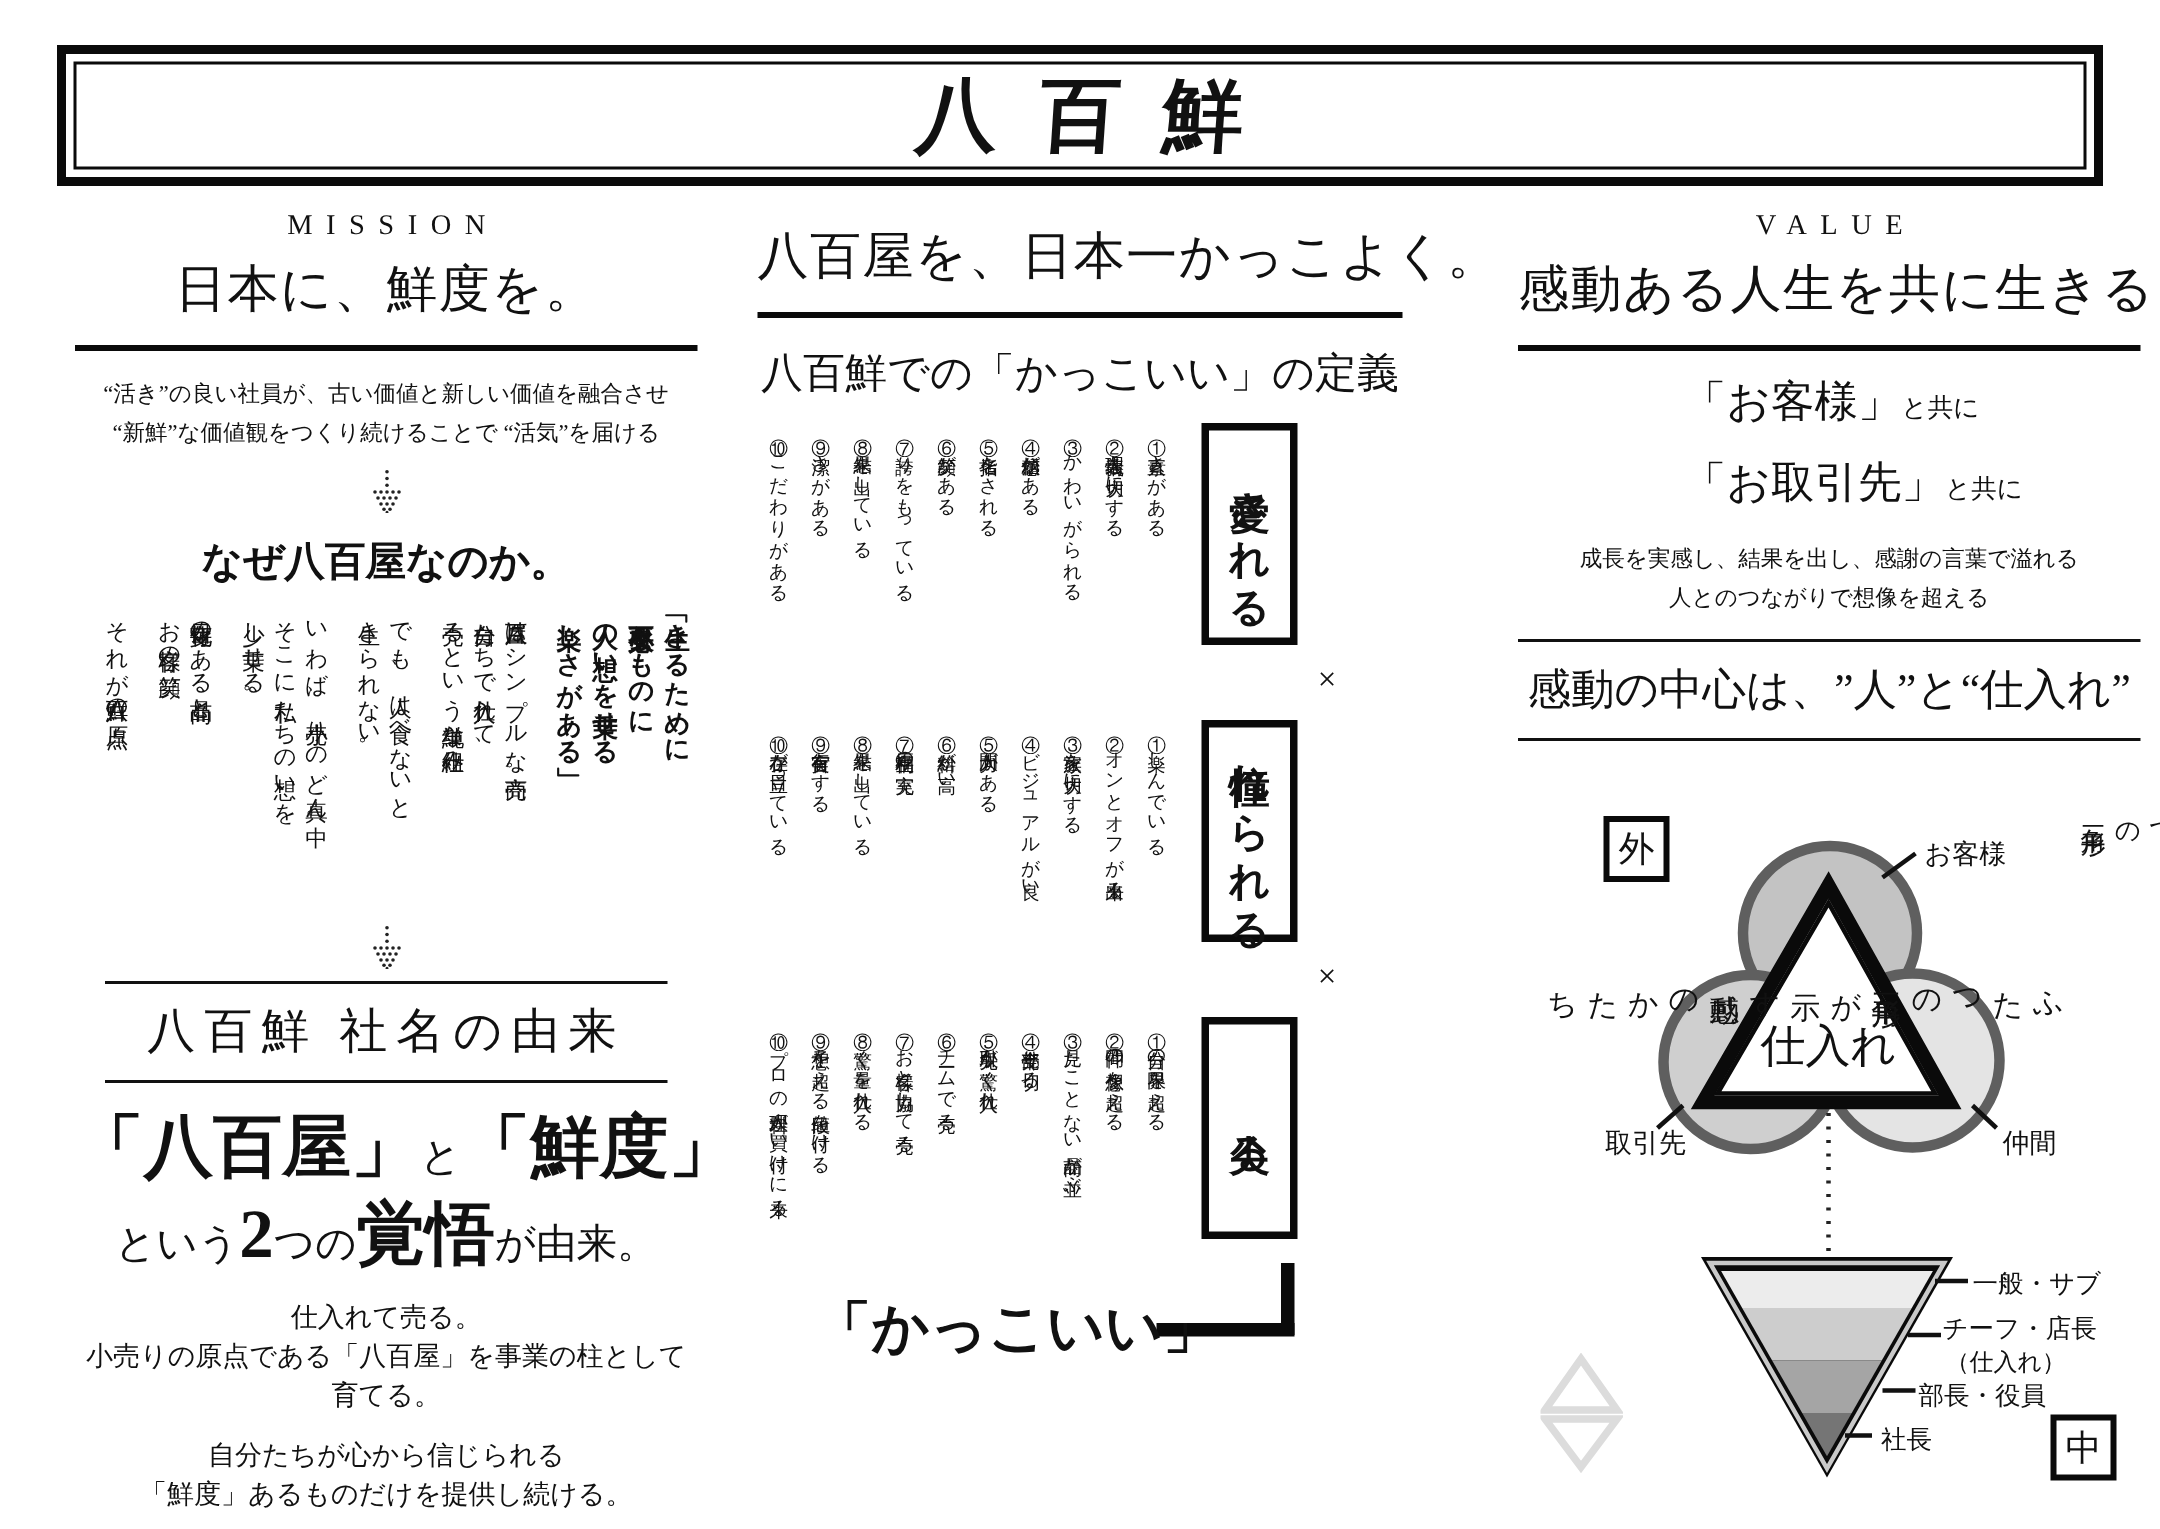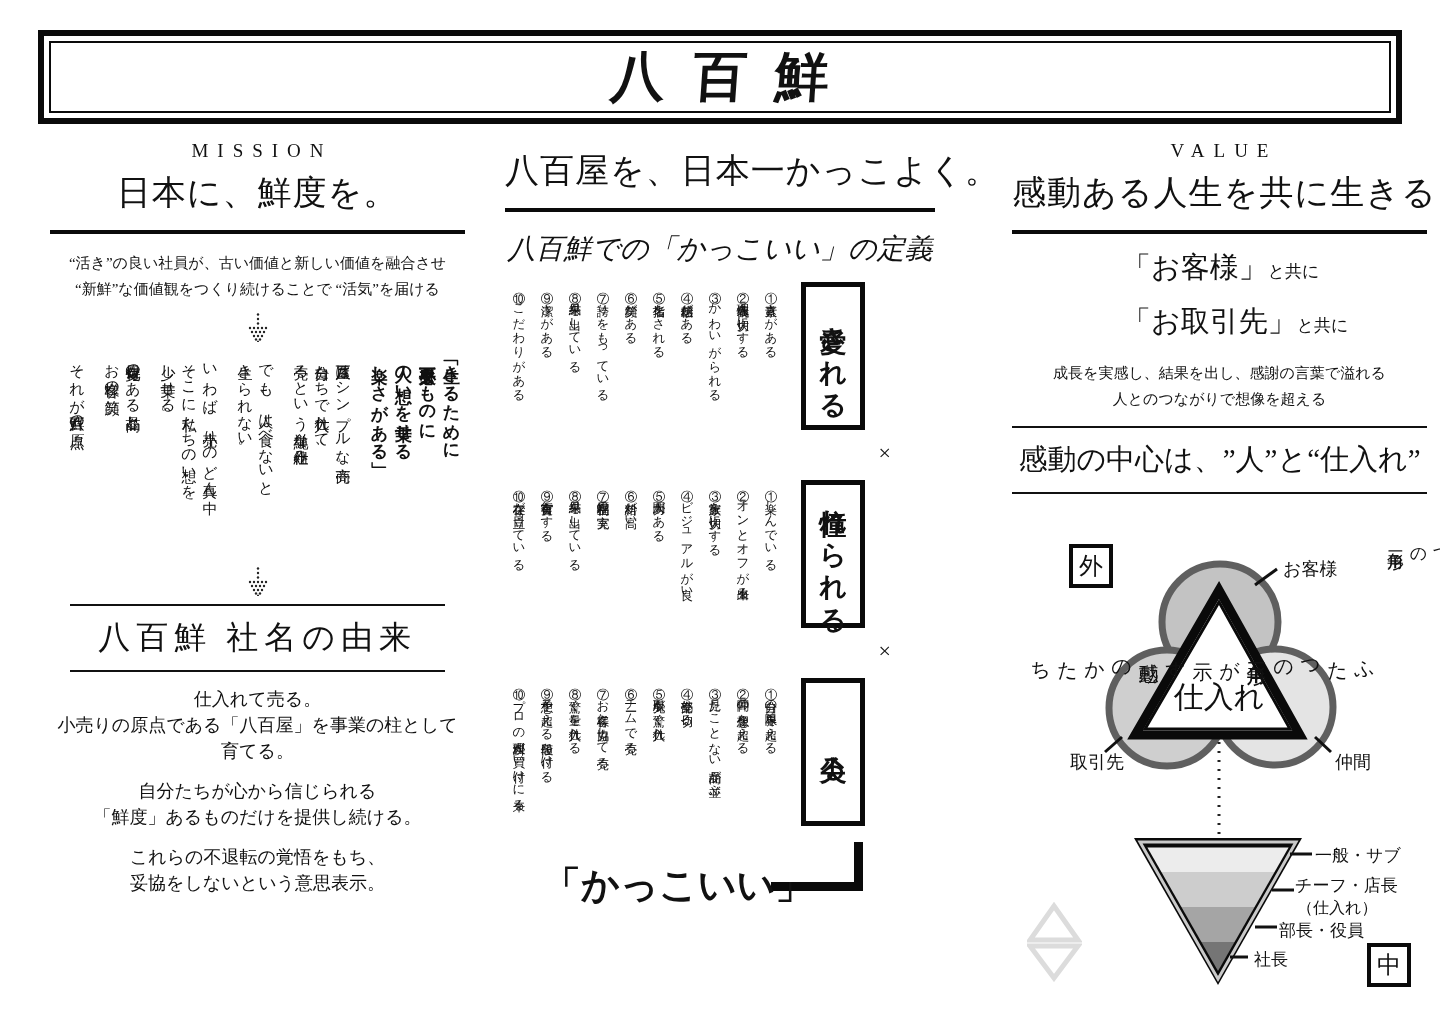--- a/index.html
+++ b/index.html
@@ -44,21 +44,21 @@
   .sub-rule-box { margin:8px 20px 0; border-top:2px solid #111; border-bottom:2px solid #111;
     text-align:center; font-size:32px; letter-spacing:6px; padding:10px 0; }
 
   .origin-big { text-align:center; margin-top:14px; white-space:nowrap; }
   .origin-line { line-height:1.25; }
   .seg-big  { font-size:46px; font-weight:bold; }
   .seg-med  { font-size:27px; }
   .stanza { text-align:center; font-size:18px; line-height:26px; margin-top:14px; }
 
   
-  .def-heading { text-align:center; font-size:28px; margin-top:18px; white-space:nowrap;font-style:italic; }
+  .def-heading { text-align:center; font-size:28px; margin-top:18px; white-space:nowrap; }
   .v-section { writing-mode:vertical-rl; height:158px; margin-top:14px;
     padding-right:26px; font-size:12.5px; }
   .v-section .v-box { height:148px; border:5px solid #0a0a0a; font-size:27px; font-weight:bold;
     padding:0 9px; margin-left:16px; text-align:center; letter-spacing:2px; background:#fff; }
   .v-section p { line-height:28px; }
   .times-row { text-align:right; padding-right:44px; font-size:22px; height:26px; line-height:26px; }
 
   .kakkoii-row { position:relative; height:70px; margin-top:6px; }
   .kakkoii-text { position:absolute; left:38px; top:18px; font-size:38px; font-weight:bold;
     white-space:nowrap; }
@@ -116,20 +116,21 @@
           <circle cx="14" cy="20" r="1.2"></circle>
           <circle cx="18" cy="20" r="1.2"></circle>
       <circle cx="8" cy="24" r="1.2"></circle>
           <circle cx="12" cy="24" r="1.2"></circle>
           <circle cx="16" cy="24" r="1.2"></circle>
       <circle cx="10" cy="27.5" r="1.2"></circle>
           <circle cx="14" cy="27.5" r="1.2"></circle>
           <circle cx="12" cy="29.5" r="1"></circle>
         </g>
     </svg>
+    <h3 class="why-heading">なぜ八百屋なのか。</h3>
 
     <div class="vblock">
       <div class="v-group quote">
         <p>「生きるために</p>
         <p>必要不可欠なものに</p>
         <p>人の想いを乗せる</p>
         <p>楽しさがある」</p>
       </div>
       <div class="v-group">
         <p>八百屋はシンプルな商売。</p>
@@ -174,20 +175,28 @@
       <circle cx="10" cy="27.5" r="1.2"></circle>
           <circle cx="14" cy="27.5" r="1.2"></circle>
           <circle cx="12" cy="29.5" r="1"></circle>
         </g>
     </svg>
 
     <div class="sub-rule-box">
       <span>八百鮮 社名の由来</span>
     </div>
 
+    <div class="origin-big">
+      <div class="origin-line">
+        <span class="seg-big">「八百屋」</span><span class="seg-med">と</span><span class="seg-big">「鮮度」</span>
+      </div>
+      <div class="origin-line">
+        <span class="seg-med">という</span><span class="seg-big">2</span><span class="seg-med">つの</span><span class="seg-big">覚悟</span><span class="seg-med">が由来。</span>
+      </div>
+    </div>
 
     <p class="stanza">
       <span>仕入れて売る。</span><br>
       <span>小売りの原点である「八百屋」を事業の柱として育てる。</span>
     </p>
     <p class="stanza">
       <span>自分たちが心から信じられる</span><br>
       <span>「鮮度」あるものだけを提供し続ける。</span>
     </p>
     <p class="stanza">

